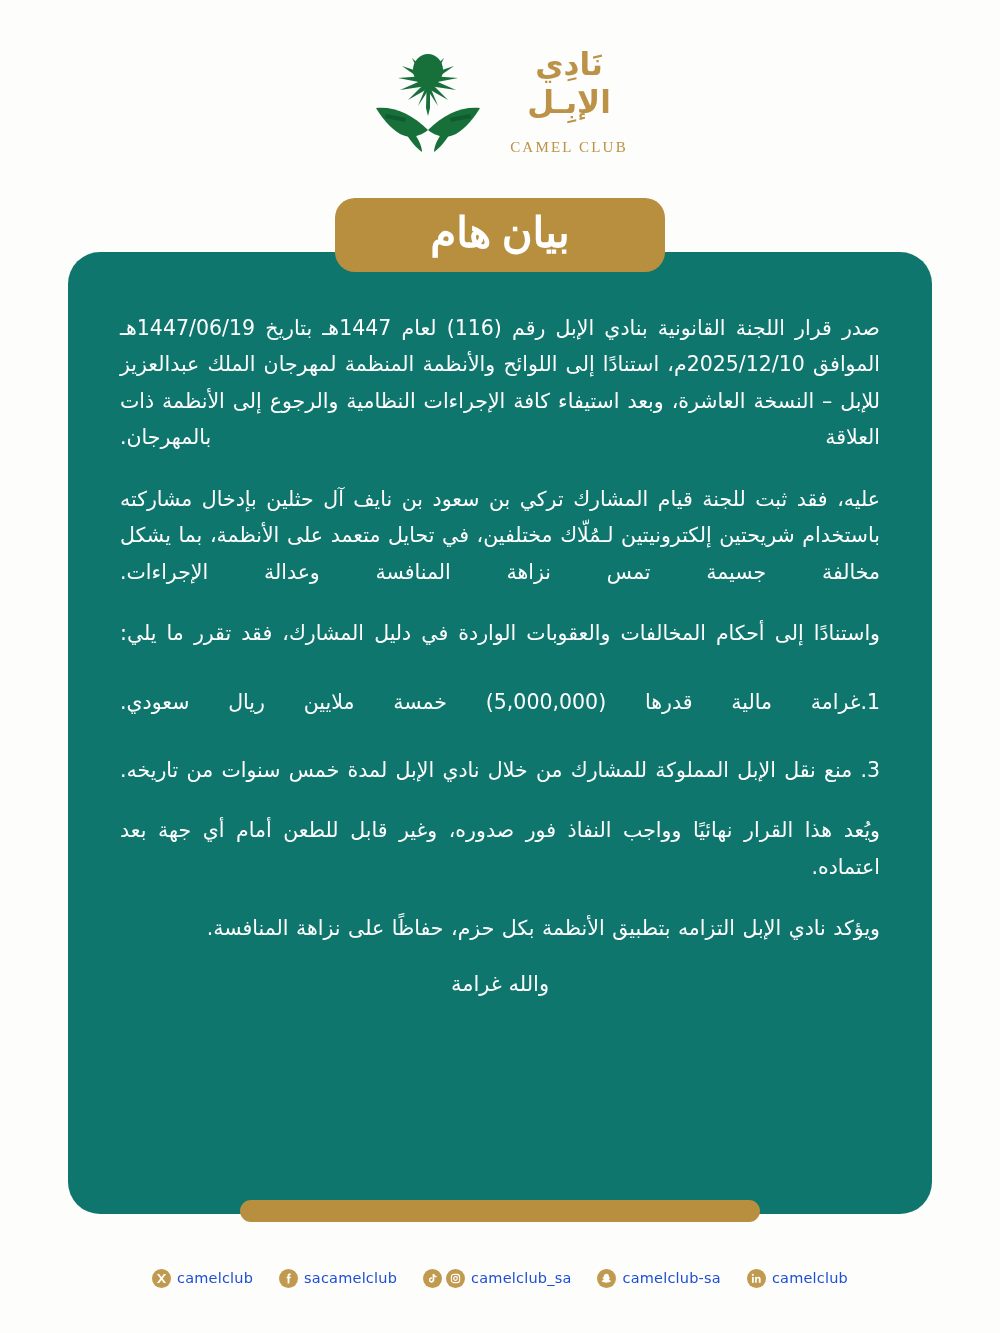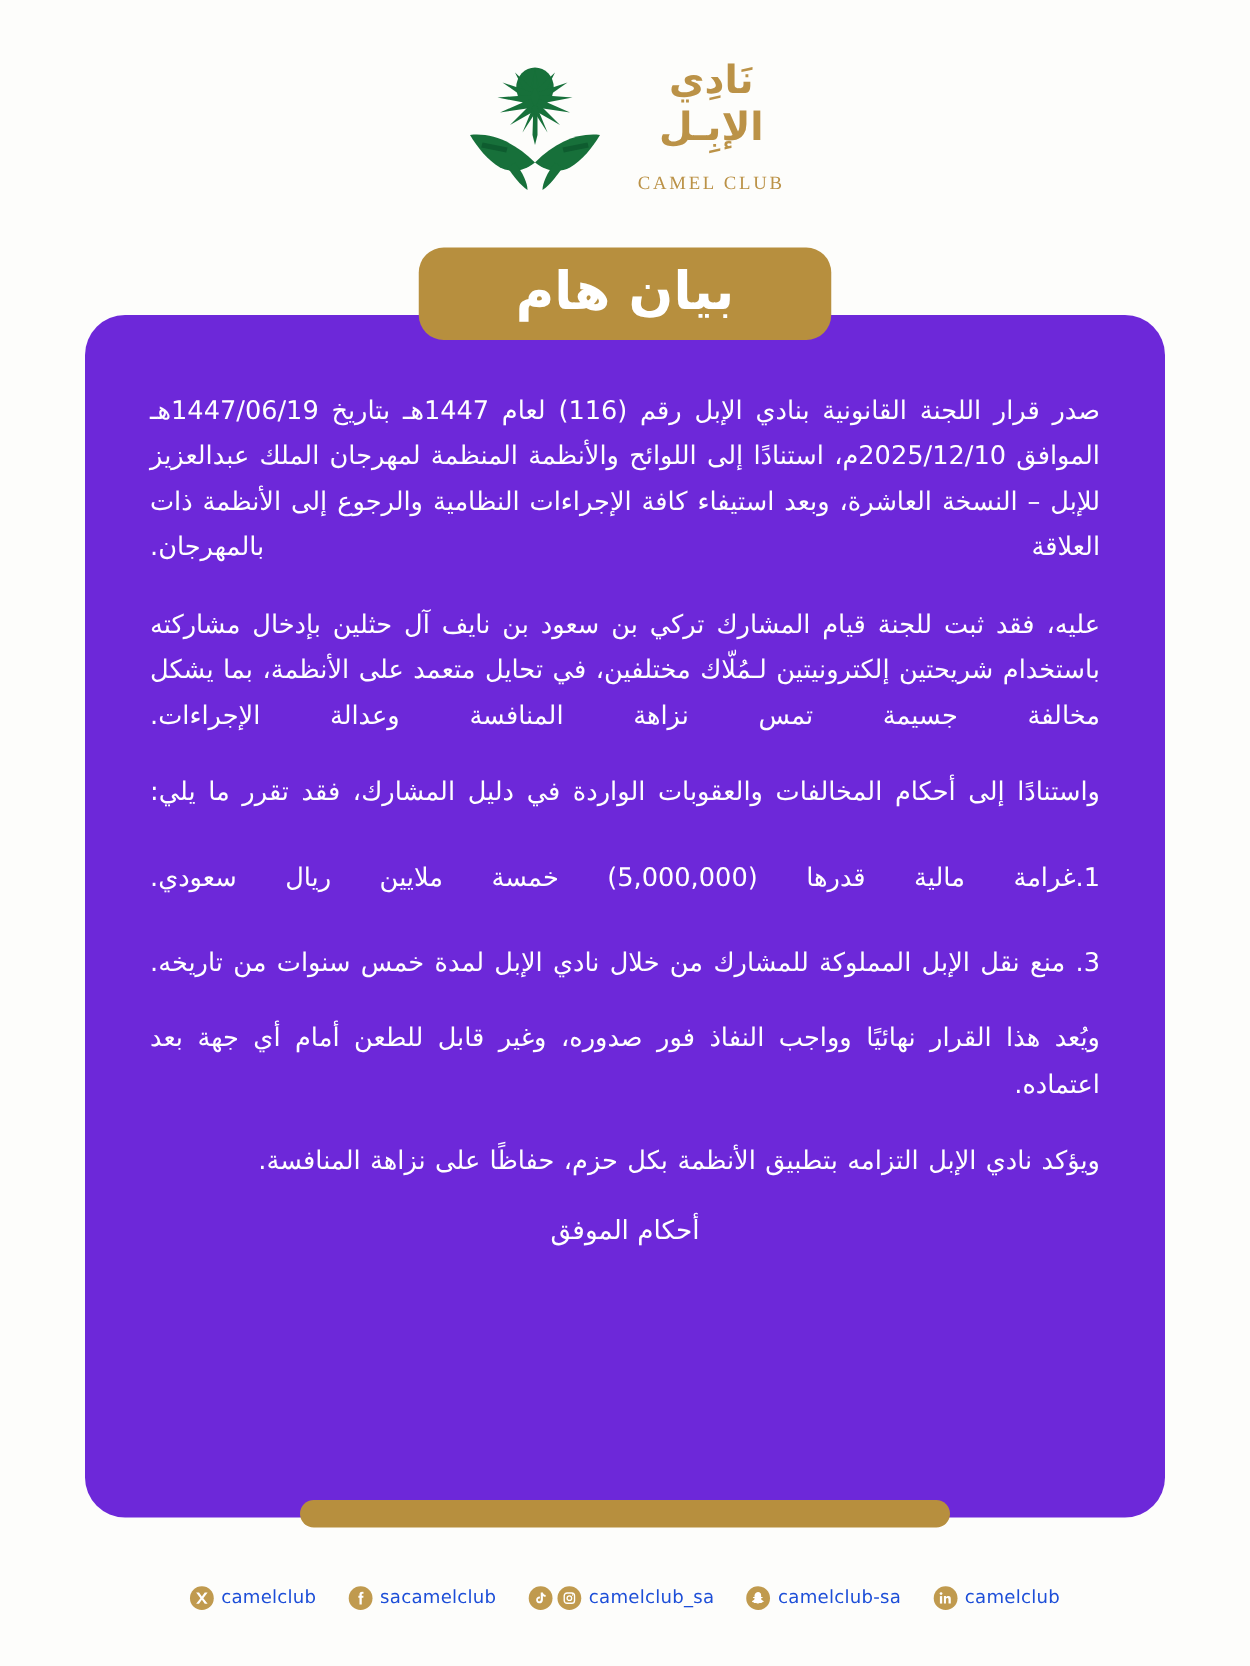--- a/index.html
+++ b/index.html
@@ -67,39 +67,40 @@
     left: 50%;
     transform: translateX(-50%);
     width: 330px;
     height: 74px;
     background: #b78f3e;
     border-radius: 20px;
     display: flex;
     align-items: center;
     justify-content: center;
     z-index: 5;
+    font-family: Liberation Serif, serif;
   }
   .title-badge-text {
     color: #ffffff;
     font-size: 42px;
     font-weight: 700;
     letter-spacing: 2px;
     direction: rtl;
     line-height: 1;
     padding-bottom: 4px;
   }
 
   
   .card {
     position: absolute;
     top: 252px;
     left: 68px;
     width: 864px;
     height: 962px;
-    background: #6d28d9;
+    background: #0f766e;
     border-radius: 32px;
     z-index: 2;
   }
 
   .card-body {
     position: absolute;
     top: 58px;
     left: 52px;
     right: 52px;
     bottom: 34px;
@@ -267,21 +268,21 @@
       <p class="para">واستنادًا إلى أحكام المخالفات والعقوبات الواردة في دليل المشارك، فقد تقرر ما يلي:</p>
 
       <ol class="decisions">
         <li>1.غرامة مالية قدرها (5,000,000) خمسة ملايين ريال سعودي.</li>
         <li>3.  منع نقل الإبل المملوكة للمشارك من خلال نادي الإبل لمدة خمس سنوات من تاريخه.</li>
       </ol>
 
       <p class="para para-close">ويُعد هذا القرار نهائيًا وواجب النفاذ فور صدوره، وغير قابل للطعن أمام أي جهة بعد اعتماده.</p>
       <p class="para para-close">ويؤكد نادي الإبل التزامه بتطبيق الأنظمة بكل حزم، حفاظًا على نزاهة المنافسة.</p>
 
-      <div class="signoff">أحكام الموفق</div>
+      <div class="signoff">والله غرامة</div>
     </div>
   </div>
 
   <div class="divider-bar"></div>
 
   <div class="footer">
 
     <div class="social">
       <span class="social-icons">
         <span class="social-icon">

